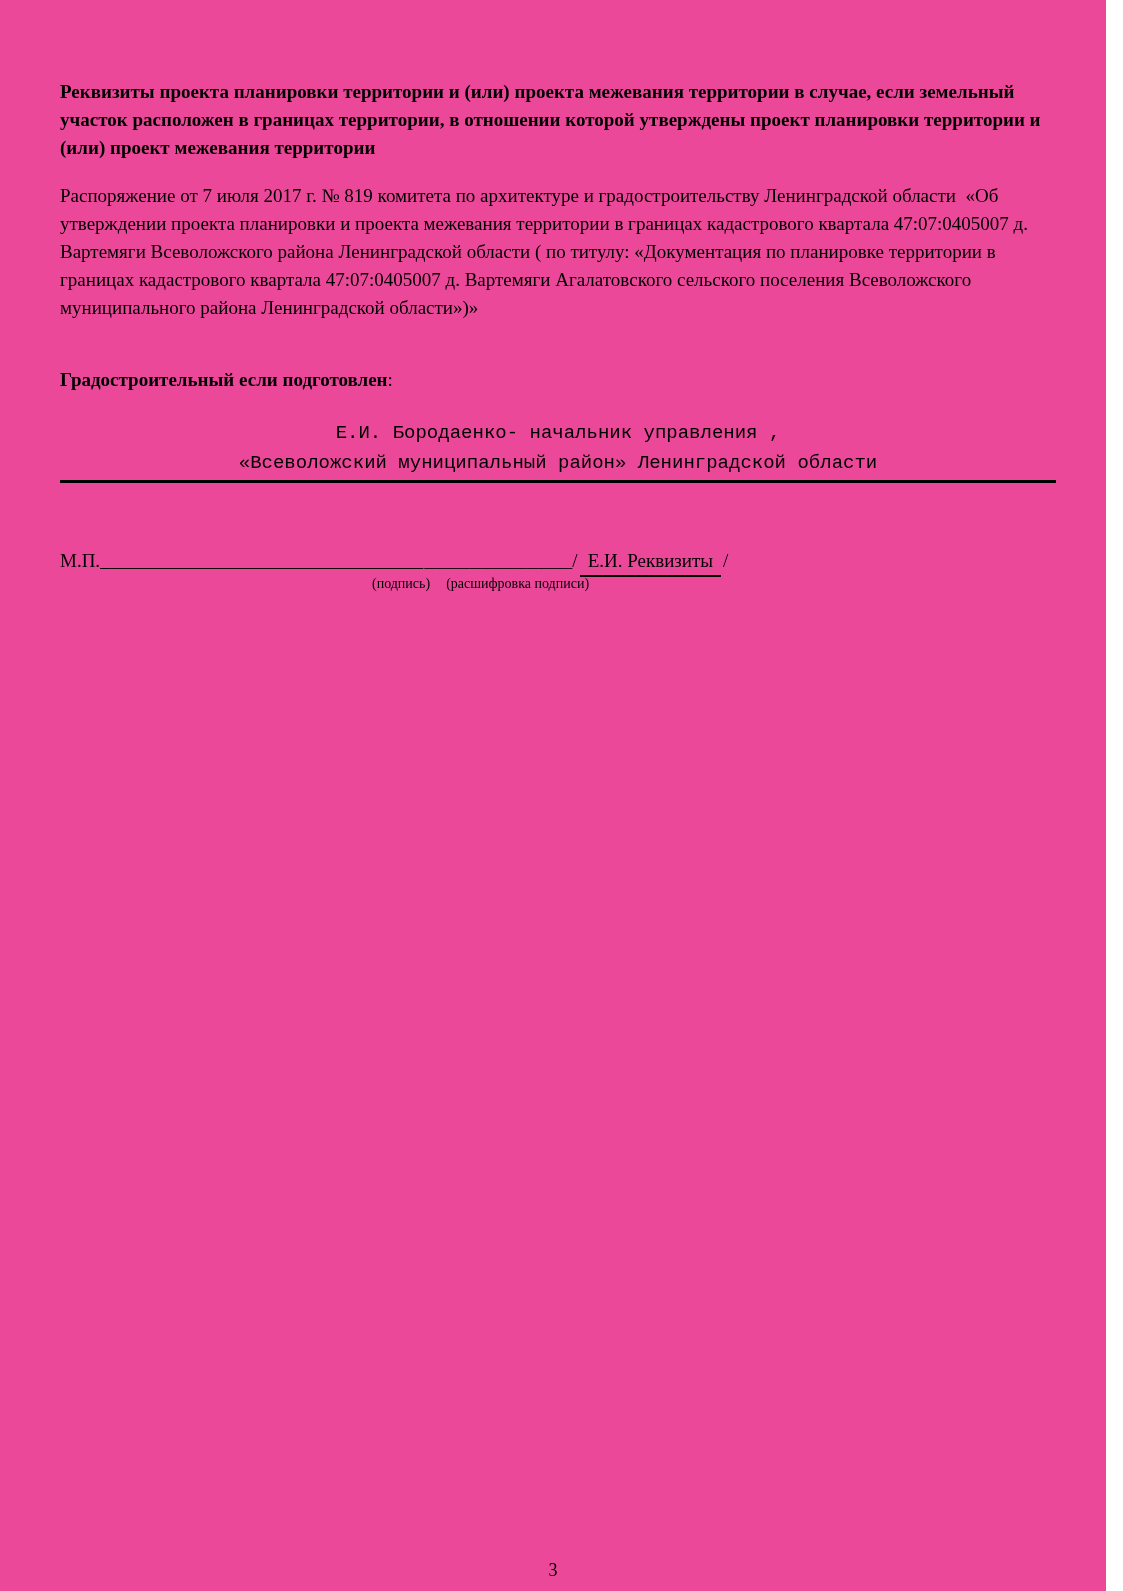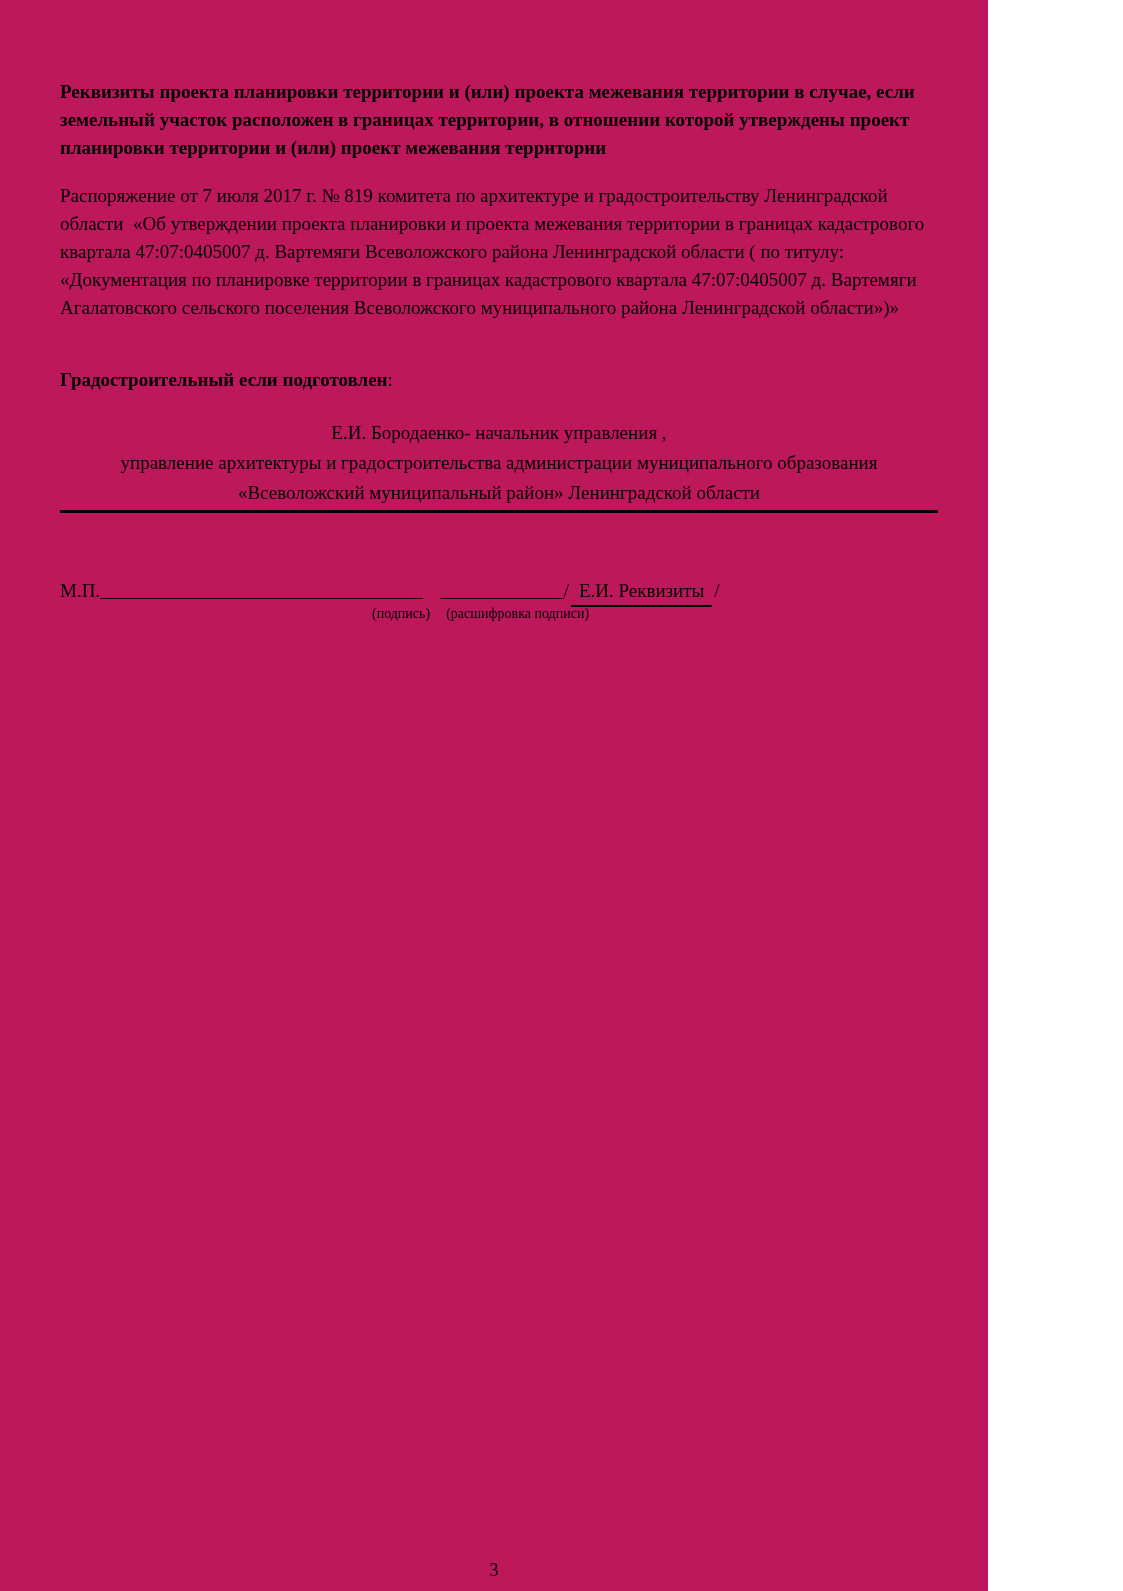--- a/index.html
+++ b/index.html
@@ -2,23 +2,23 @@
 <html><head>
 <meta charset="utf-8">
 <style>
   html, body {
     margin: 0;
     padding: 0;
     background: #ffffff;
   }
   .page {
     position: relative;
-    width: 988px;
+    width: 1106px;
     height: 1591px;
-    background: #be185d;
+    background: #ec4899;
     color: #000000;
     font-family: "Liberation Serif", "DejaVu Serif", serif;
     font-size: 19px;
     line-height: 28px;
     box-sizing: border-box;
     padding: 78px 50px 0 60px;
     overflow: hidden;
   }
   .heading {
     margin: 0;
@@ -37,37 +37,39 @@
   }
   .prepared-label .b {
     font-weight: bold;
   }
   .prepared-block {
     margin-top: 24px;
     text-align: center;
     line-height: 30px;
     border-bottom: 3px solid #000000;
     padding-bottom: 2px;
+    font-family: Liberation Mono, monospace;
   }
   .fio-caption {
     margin-top: 7px;
     text-align: center;
     font-size: 14px;
     line-height: 18px;
   }
   .mp-row {
     margin-top: 64px;
     line-height: 28px;
     white-space: nowrap;
   }
   .blank-line {
     letter-spacing: 0;
   }
   .blank-gap {
-    margin-left: 17px;
+    margin-left: 1px;
+    font-family: Liberation Mono, monospace;
   }
   .name-underline {
     display: inline-block;
     border-bottom: 2px solid #000000;
     padding: 0 8px;
     margin: 0 2px;
   }
   .sig-captions {
     margin-top: -2px;
     font-size: 14px;
@@ -102,21 +104,20 @@
 <div class="page">
 
   <h1 class="heading">Реквизиты проекта планировки территории и (или) проекта межевания территории в случае, если земельный участок расположен в границах территории, в отношении которой утверждены проект планировки территории и (или) проект межевания территории</h1>
 
   <p class="body-par">Распоряжение от 7 июля 2017 г. № 819 комитета по архитектуре и градостроительству Ленинградской области  «Об утверждении проекта планировки и проекта межевания территории в границах кадастрового квартала 47:07:0405007 д. Вартемяги Всеволожского района Ленинградской области ( по титулу: «Документация по планировке территории в границах кадастрового квартала 47:07:0405007 д. Вартемяги Агалатовского сельского поселения Всеволожского муниципального района Ленинградской области»)»</p>
 
   <p class="prepared-label"><span class="b">Градостроительный если подготовлен</span><span>:</span></p>
 
   <div class="prepared-block">
     <div>Е.И. Бородаенко- начальник управления ,</div>
-    <div>управление архитектуры и градостроительства администрации муниципального образования</div>
     <div>«Всеволожский муниципальный район» Ленинградской области</div>
   </div>
 
 
   <div class="mp-row"><span>М.П.</span><span class="blank-line">__________________________________</span><span class="blank-line blank-gap">_____________</span><span>/</span><span class="name-underline">Е.И. Реквизиты</span><span>/</span></div>
 
   <div class="sig-captions"><span class="cap-sign">(подпись)</span><span class="cap-trans">(расшифровка подписи)</span></div>
 
 
   <div class="page-number">3</div>

